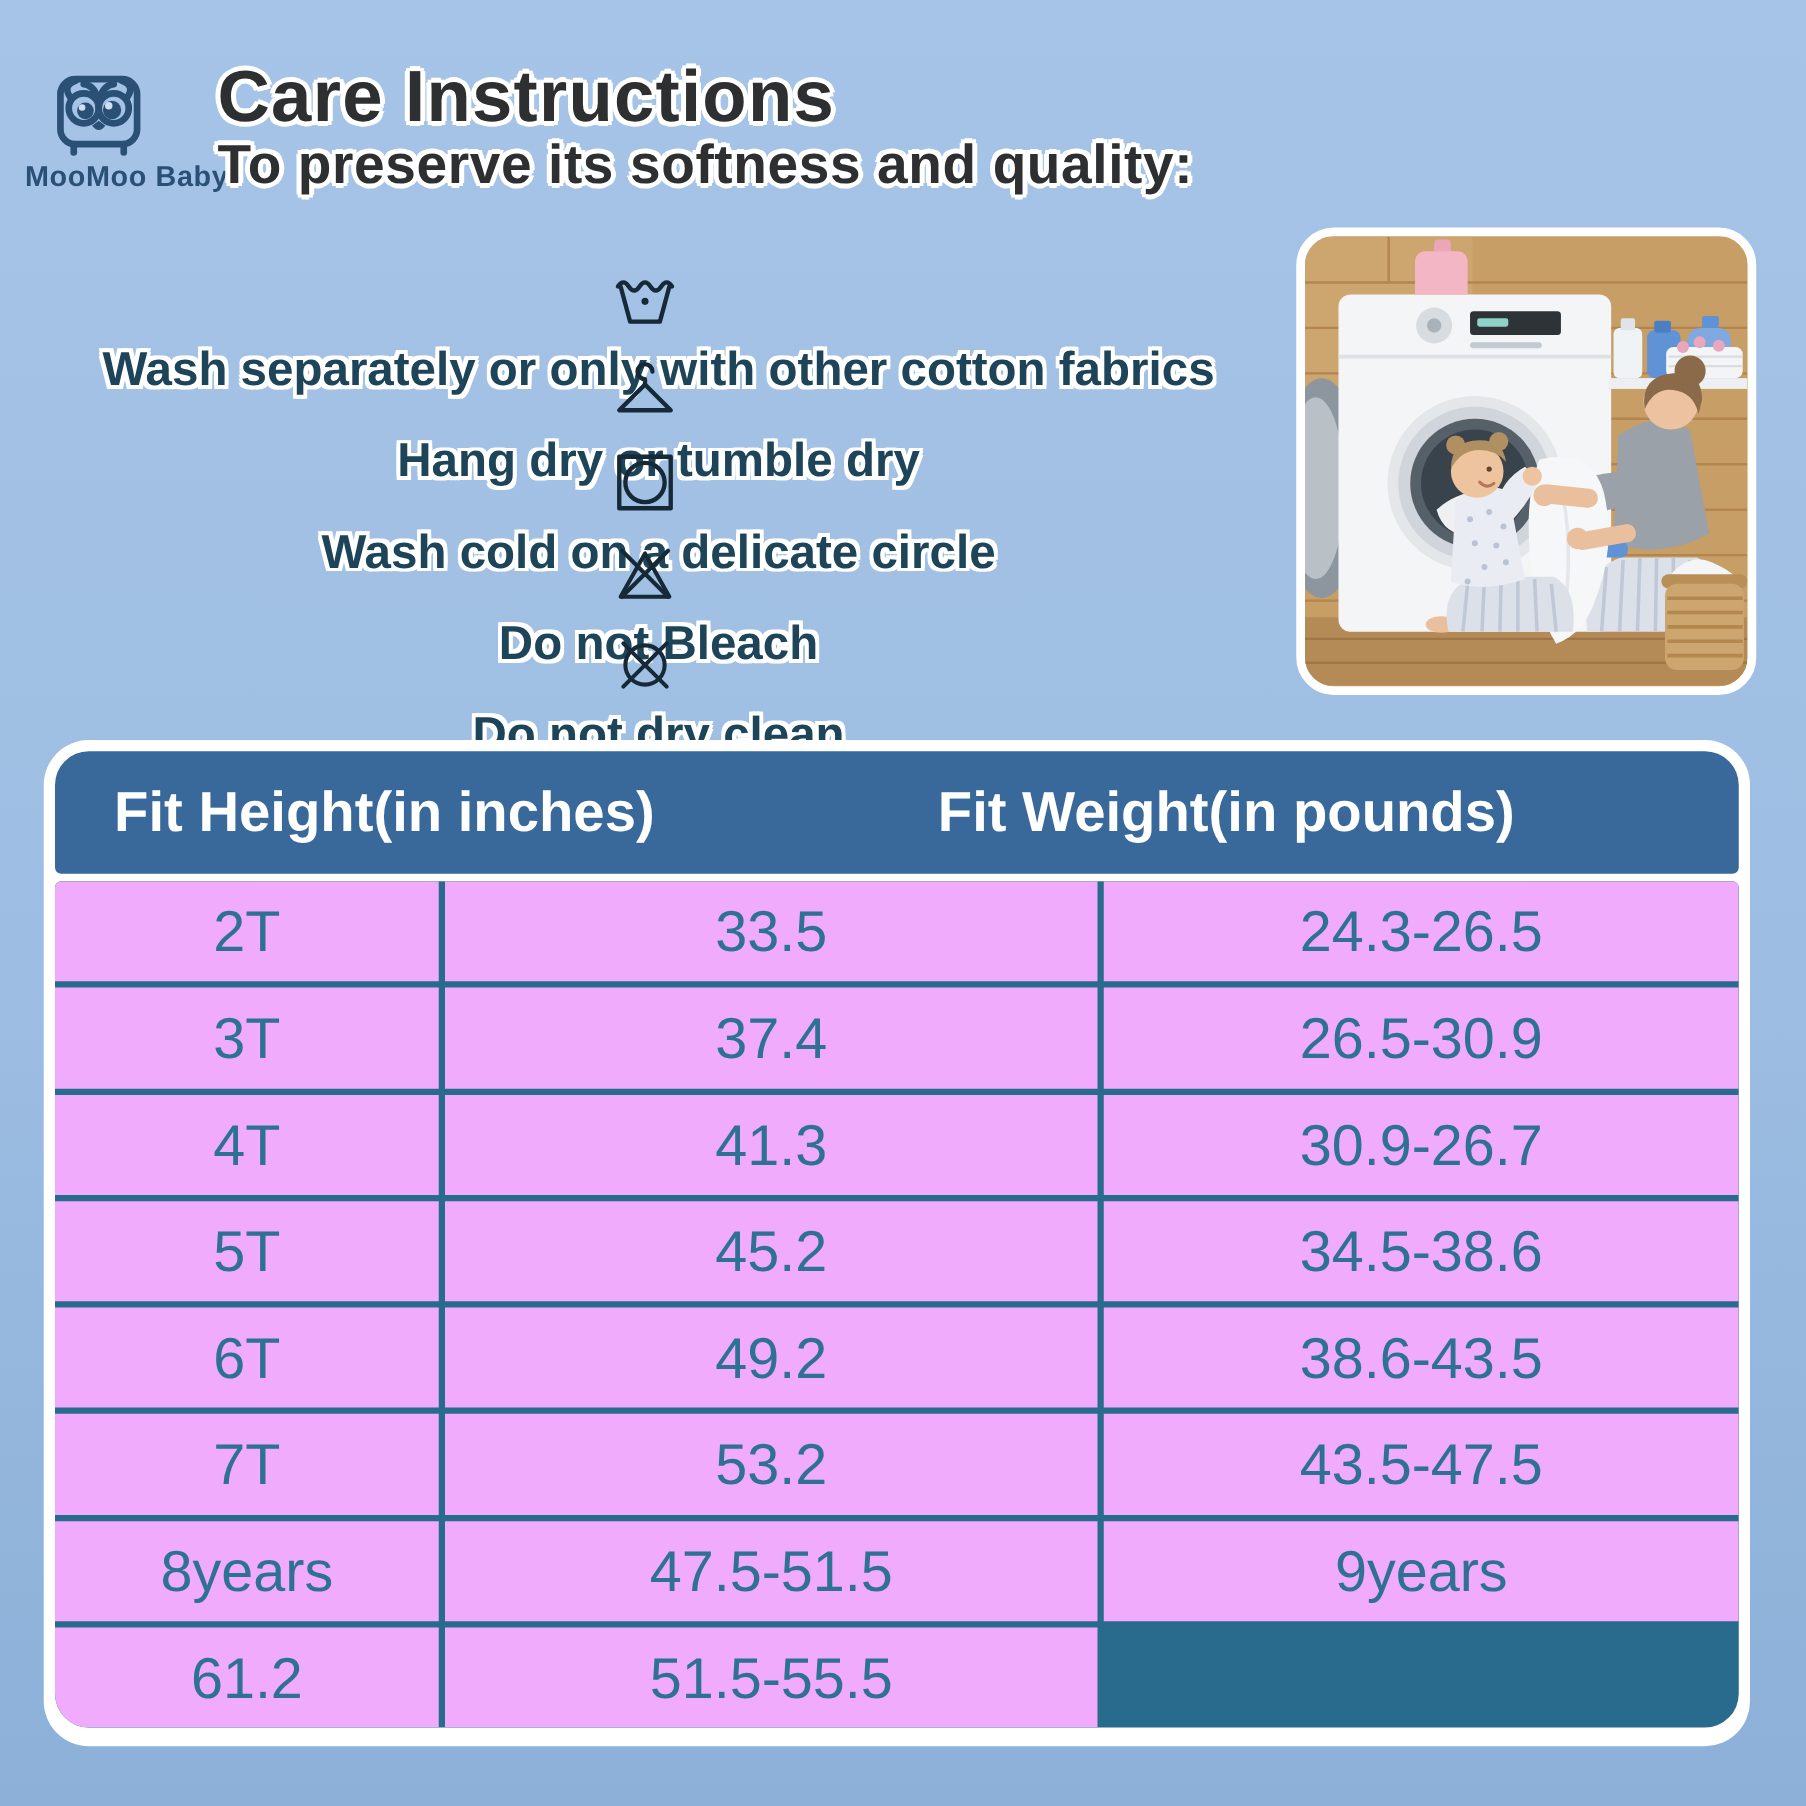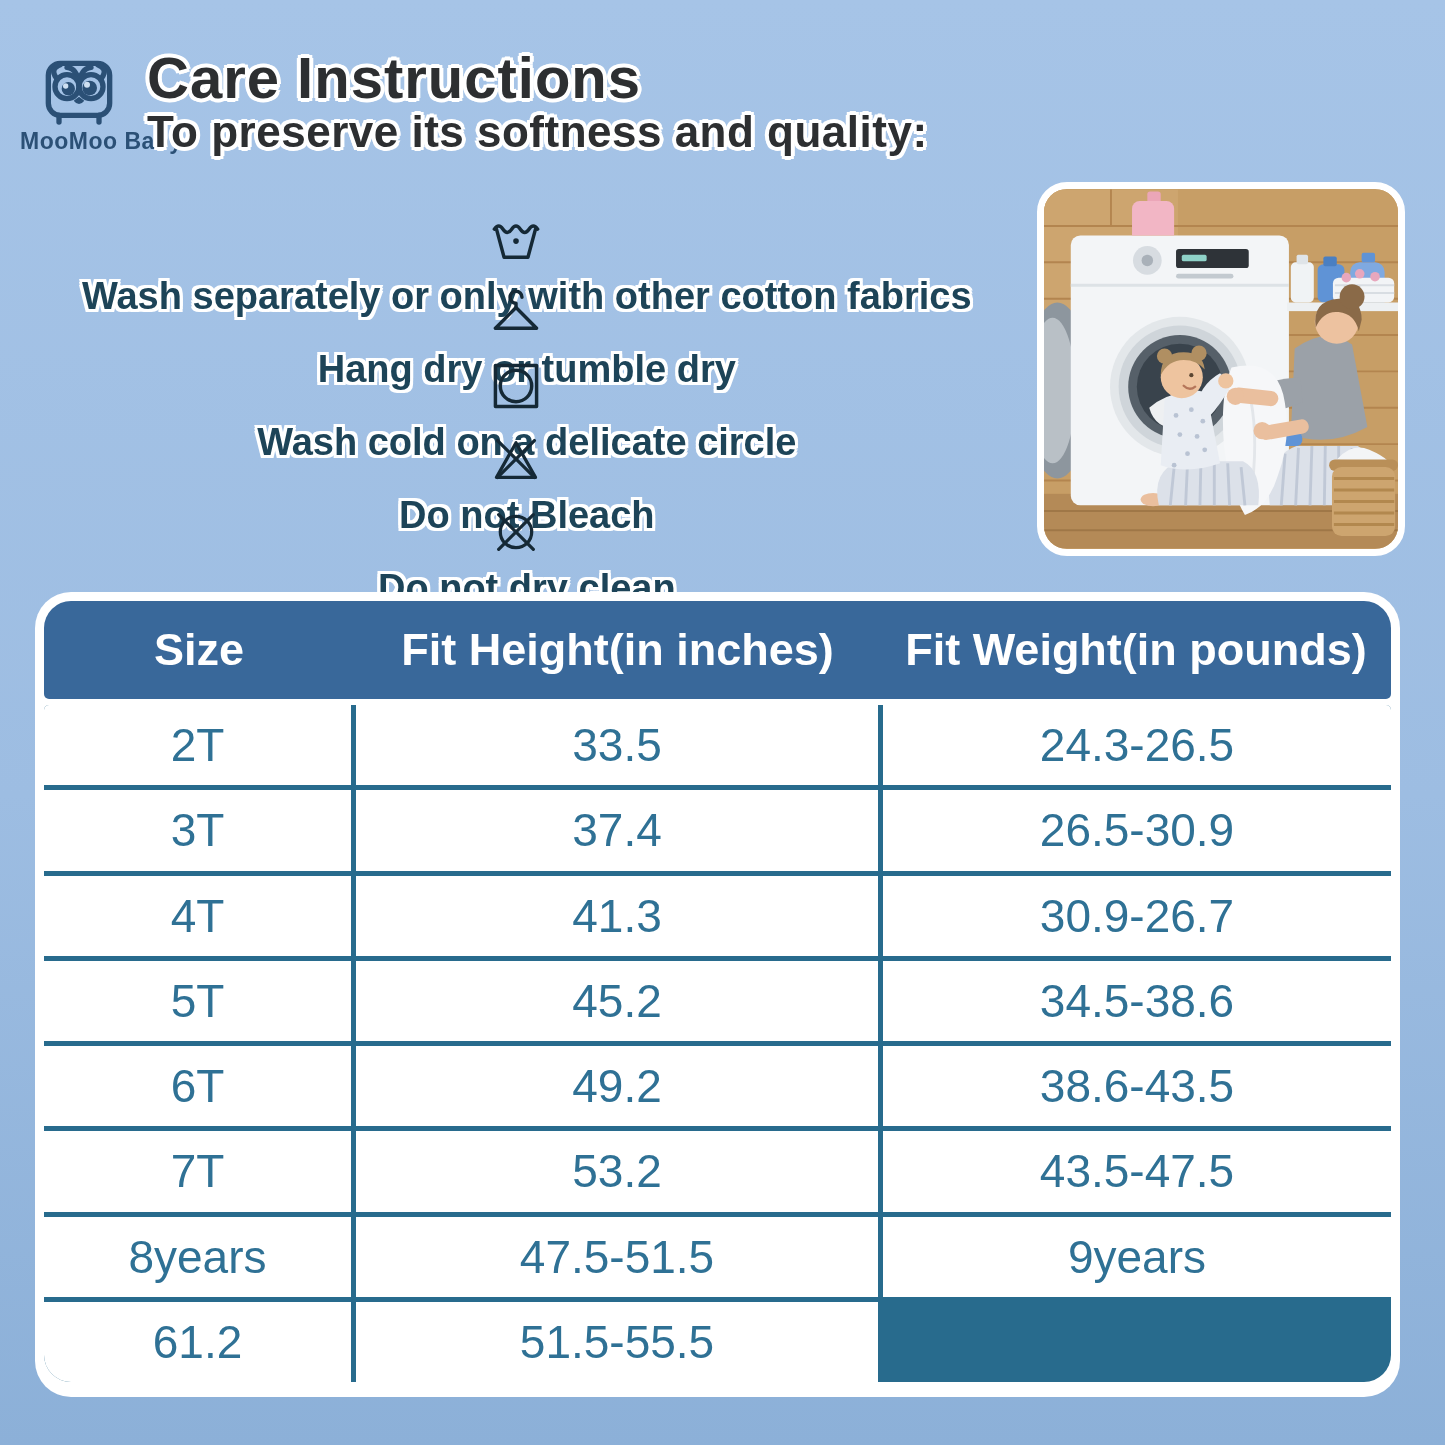--- a/index.html
+++ b/index.html
@@ -7,21 +7,21 @@
        font-family:"Liberation Sans", sans-serif;}
   .page{position:relative;width:1445px;height:1445px;
         background:linear-gradient(180deg,#a6c4e7 0%,#9dbde2 55%,#8cb0d8 100%);}
 
   
   .logo{position:absolute;left:20px;top:50px;width:118px;text-align:center;}
   .logo svg{display:block;margin:0 auto;}
   .brand-name{margin-top:2px;font-size:23px;font-weight:bold;color:#2b5076;letter-spacing:.5px;white-space:nowrap;}
 
   
-  .title-block{position:absolute;left:147px;top:48px;}
+  .title-block{position:absolute;left:174px;top:48px;}
   .outline{text-shadow:-3px -3px 0 #fff,3px -3px 0 #fff,-3px 3px 0 #fff,3px 3px 0 #fff,
            -4px 0 0 #fff,4px 0 0 #fff,0 -4px 0 #fff,0 4px 0 #fff;}
   .main-title{font-size:58px;font-weight:bold;color:#2d2f31;line-height:1.05;letter-spacing:1px;}
   .sub-title{font-size:44px;font-weight:bold;color:#2d2f31;line-height:1.05;margin-top:0;letter-spacing:.5px;}
 
   
   .care-list{position:absolute;left:60px;top:205px;list-style:none;margin:0;padding:0;}
   .care-item{display:flex;align-items:center;height:73px;flex-direction:column;}
   .care-icon{width:70px;display:flex;justify-content:center;align-items:center;flex:0 0 70px;}
   .care-text{margin-left:22px;font-size:38px;font-weight:bold;color:#1d4458;white-space:nowrap;
@@ -36,21 +36,21 @@
   
   .size-table{position:absolute;left:35px;top:592px;width:1347px;height:787px;
               background:#ffffff;border-radius:36px;padding:9px;}
   .thead{height:98px;background:#39689a;border-radius:27px 27px 5px 5px;
          display:flex;align-items:center;}
   .th{color:#ffffff;font-size:45px;font-weight:bold;text-align:center;}
   .th.c1{width:310px;} .th.c2{width:527px;} .th.c3{flex:1;}
   .tbody{margin-top:6px;height:677px;background:#286b8d;border-radius:5px 5px 27px 27px;
          overflow:hidden;display:grid;grid-template-columns:307px 522px 1fr;gap:5px;
          grid-auto-rows:1fr;}
-  .cell{background:#ffffff;color:#2f7195;font-size:46px;
+  .cell{background:#f0abfc;color:#2f7195;font-size:46px;
         display:flex;align-items:center;justify-content:center;}
 </style>
 </head>
 <body>
 
 <div class="page">
 
   <div class="logo">
     <svg width="80" height="76" viewBox="0 0 120 114">
       <g stroke="#2b5076" stroke-width="8" fill="none" stroke-linecap="round" stroke-linejoin="round">
@@ -258,21 +258,20 @@
           <line x1="303" y1="326" x2="366" y2="326"></line>
             <line x1="303" y1="338" x2="366" y2="338"></line>
           <line x1="303" y1="350" x2="366" y2="350"></line>
         </g>
       </g>
     </svg>
   </div>
 
   <div class="size-table">
     <div class="thead">
-      <div class="th c1">Size</div>
       <div class="th c2">Fit Height(in inches)</div>
       <div class="th c3">Fit Weight(in pounds)</div>
     </div>
     <div class="tbody">
         <div class="cell">2T</div>
         <div class="cell">33.5</div>
         <div class="cell">24.3-26.5</div>
         <div class="cell">3T</div>
         <div class="cell">37.4</div>
         <div class="cell">26.5-30.9</div>

